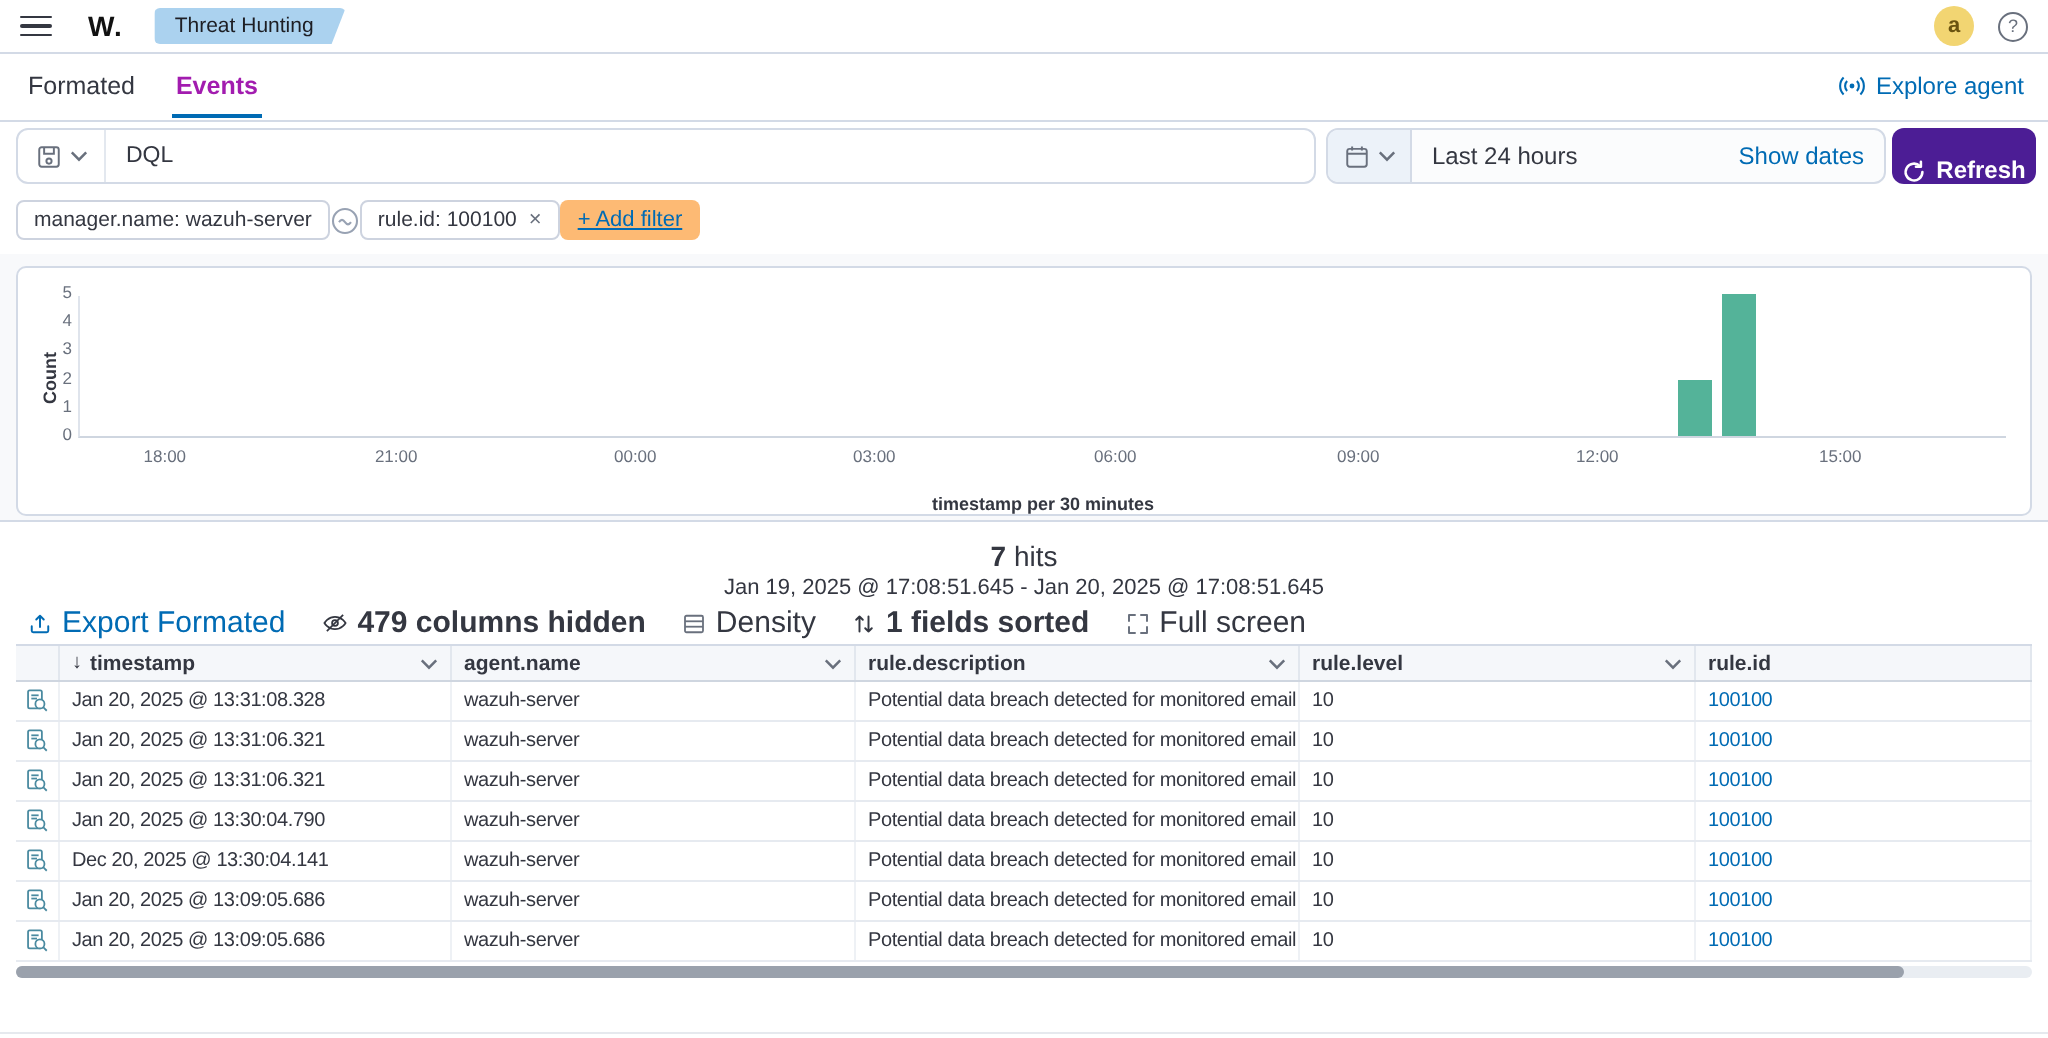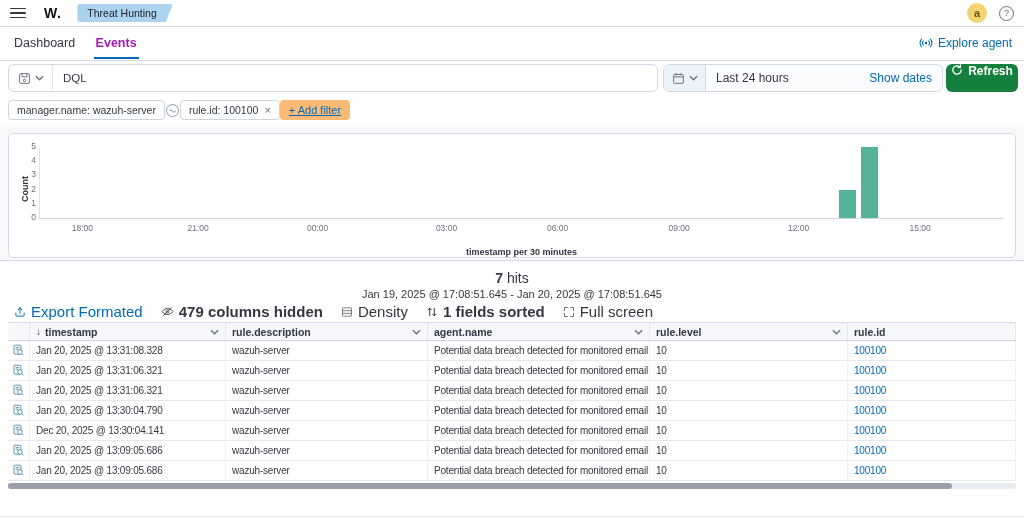--- a/index.html
+++ b/index.html
@@ -36,23 +36,23 @@
   .search-box input { flex: 1; border: none; outline: none; font-size: 12.5px; padding: 0 8px;
             font-family: "Liberation Sans", sans-serif; color: #343741; background: transparent; }
   .search-box input::placeholder { color: #8b94a5; }
   .dql { font-size: 11.5px; color: #343741; padding: 0 10px; cursor: pointer; }
   .datepicker { position: absolute; left: 663px; top: 64px; width: 280px; height: 28px; background: #fbfcfd;
             border: 1px solid #d3dae6; border-radius: 6px; display: flex; align-items: center; overflow: hidden; }
   .cal-btn { width: 42px; height: 100%; background: #ecf2f9; border-right: 1px solid #d3dae6;
             display: flex; align-items: center; justify-content: center; gap: 4px; cursor: pointer; }
   .timerange { margin-left: 10px; font-size: 12px; color: #343741; }
   .show-dates { margin-left: auto; margin-right: 10px; font-size: 12px; color: #006BB4; cursor: pointer; }
-  .refresh-btn { position: absolute; left: 946px; top: 64px; width: 72px; height: 28px; background: #15803d;
+  .refresh-btn { position: absolute; left: 946px; top: 64px; width: 72px; height: 28px; background: #4c1d95;
             border: none; border-radius: 6px; color: #fff; font-size: 12px; font-weight: 600; cursor: pointer;
-            display: flex; align-items: flex-start; justify-content: center; gap: 5px; font-family: "Liberation Sans", sans-serif; }
+            display: flex; align-items: flex-end; justify-content: center; gap: 5px; font-family: "Liberation Sans", sans-serif; }
 
   
   .filters { position: absolute; left: 8px; top: 100px; display: flex; align-items: center; gap: 0; }
   .pill { background: #fff; border: 1px solid #cdd3df; border-radius: 4px; padding: 3px 8px;
             font-size: 10.5px; color: #343741; display: flex; align-items: center; gap: 6px; cursor: pointer; }
   .pill .close-x { color: #69707d; font-size: 11px; cursor: pointer; line-height: 1; }
   .add-filter { background: #fdba74; border-radius: 4px; padding: 4px 9px; font-size: 11px; color: #006BB4;
             text-decoration: underline; cursor: pointer; }
 
   
@@ -113,21 +113,21 @@
       </div>
     <div class="logo">W.</div>
     <div class="breadcrumb-badge">Threat Hunting</div>
     <div class="topbar-right">
       <div class="avatar">a</div>
       <div class="help-circle">?</div>
     </div>
   </header>
 
   <nav class="tabsrow">
-    <div class="tab">Dashboard</div>
+    <div class="tab">Formated</div>
     <div class="tab active">Events</div>
     <div class="explore-agent">
       <span>
         <svg width="14" height="14" viewBox="0 0 16 16" fill="none" stroke="#006BB4" stroke-width="1.2">
           <circle cx="8" cy="8" r="1.4" fill="#006BB4" stroke="none"></circle>
           <path d="M5.2 10.8a4 4 0 0 1 0-5.6"></path>
             <path d="M10.8 5.2a4 4 0 0 1 0 5.6"></path>
           <path d="M3.2 12.8a6.8 6.8 0 0 1 0-9.6"></path>
             <path d="M12.8 3.2a6.8 6.8 0 0 1 0 9.6"></path>
         </svg>
@@ -208,21 +208,21 @@
       <div class="xlabel">timestamp per 30 minutes</div>
     <div class="ytick" style="bottom: -4px;">0</div>
         <div class="ytick" style="bottom: 10.2px;">1</div>
         <div class="ytick" style="bottom: 24.4px;">2</div>
         <div class="ytick" style="bottom: 38.6px;">3</div>
         <div class="ytick" style="bottom: 52.8px;">4</div>
         <div class="ytick" style="bottom: 67px;">5</div>
         <div class="xtick" style="left: 22.416px;">18:00</div>
         <div class="xtick" style="left: 138.096px;">21:00</div>
         <div class="xtick" style="left: 257.632px;">00:00</div>
-        <div class="xtick" style="left: 377.168px; text-align: right;">03:00</div>
+        <div class="xtick" style="left: 377.168px;">03:00</div>
         <div class="xtick" style="left: 497.668px;">06:00</div>
         <div class="xtick" style="left: 619.132px;">09:00</div>
         <div class="xtick" style="left: 738.668px;">12:00</div>
         <div class="xtick" style="left: 860.132px;">15:00</div>
         <div class="bar" title="Jan 20, 2025 13:00 : 2" style="left: 799.156px; width: 17.0512px; height: 28.4px; background: rgb(84, 179, 153);"></div>
         <div class="bar" title="Jan 20, 2025 13:30 : 5" style="left: 821.328px; width: 17.0512px; height: 71px; background: rgb(84, 179, 153);"></div>
       </div>
   </section>
 
   <div class="hits-line">
@@ -286,29 +286,29 @@
         <div class="h-cell">
           <span class="sortarrow">↓</span>
           <span>timestamp</span>
           <span class="chev">
             <svg width="9" height="6" viewBox="0 0 10 6">
               <polyline points="1,1 5,5 9,1" fill="none" stroke="#69707d" stroke-width="1.4"></polyline>
             </svg>
           </span>
         </div>
         <div class="h-cell">
-          <span>rule.description</span>
+          <span>agent.name</span>
           <span class="chev">
             <svg width="9" height="6" viewBox="0 0 10 6">
               <polyline points="1,1 5,5 9,1" fill="none" stroke="#69707d" stroke-width="1.4"></polyline>
             </svg>
           </span>
         </div>
         <div class="h-cell">
-          <span>agent.name</span>
+          <span>rule.description</span>
           <span class="chev">
             <svg width="9" height="6" viewBox="0 0 10 6">
               <polyline points="1,1 5,5 9,1" fill="none" stroke="#69707d" stroke-width="1.4"></polyline>
             </svg>
           </span>
         </div>
         <div class="h-cell">
           <span>rule.level</span>
           <span class="chev">
             <svg width="9" height="6" viewBox="0 0 10 6">

